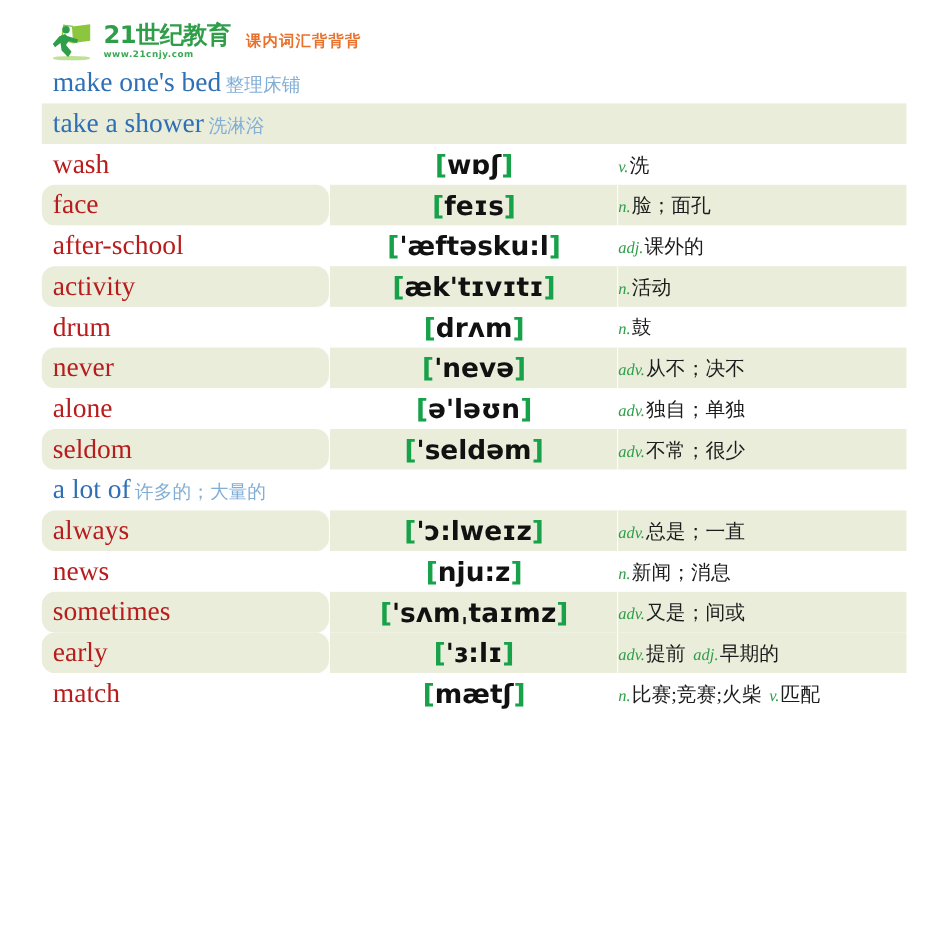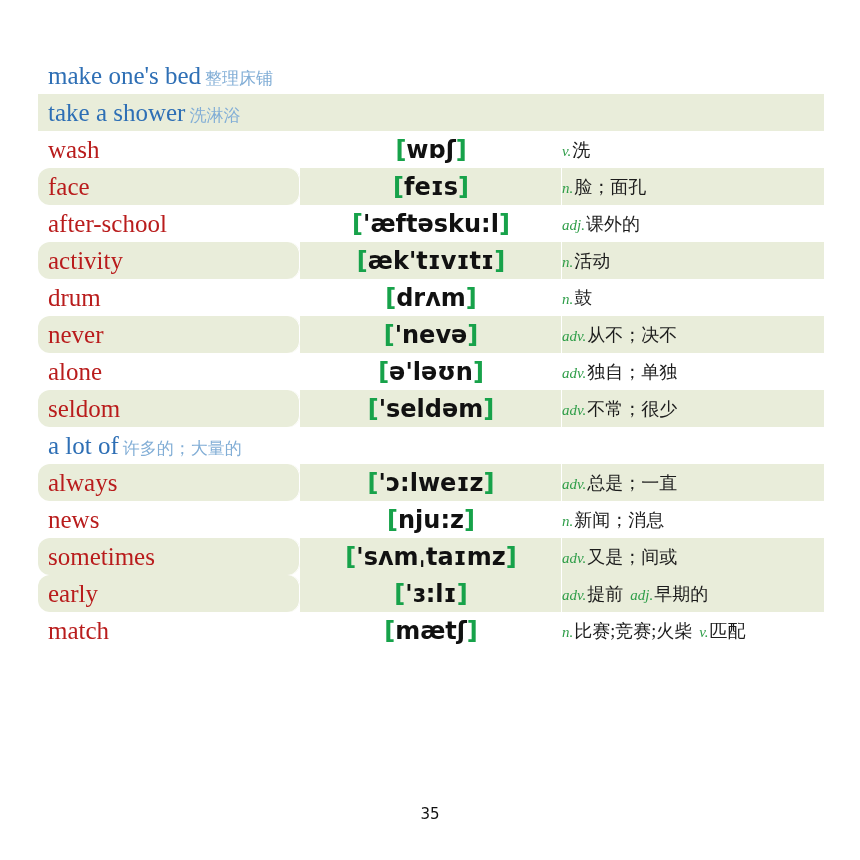--- a/index.html
+++ b/index.html
@@ -157,20 +157,37 @@
     font-family: "DejaVu Sans", sans-serif;
     font-size: 15px;
     color: #111111;
   }
 </style>
 </head>
 <body>
 
 <div class="page">
 
+  <div class="header">
+    <span class="logo-mark">
+      <svg width="40" height="34" viewBox="0 0 40 34" xmlns="http://www.w3.org/2000/svg">
+        <path d="M20 3 L36 1 L36 16 L21 18 Z" fill="#8cc63f"></path>
+        <path d="M20 3 L21 18 L10 15 L12 2 Z" fill="#ffffff" stroke="#8cc63f" stroke-width="1.2"></path>
+        <circle cx="14" cy="6" r="3.4" fill="#2f9e49"></circle>
+        <path d="M13 10 L18 14 L14 20 L19 26 L16 31 L10 25 L9 18 L4 22 L2 19 L8 12 Z" fill="#2f9e49"></path>
+        <path d="M16 12 L25 15 L24 18 L14 16 Z" fill="#2f9e49"></path>
+        <ellipse cx="19" cy="32" rx="17" ry="2.2" fill="#8cc63f" opacity="0.55"></ellipse>
+      </svg>
+    </span>
+    <span class="logo-text">
+      <span class="logo-main">21世纪教育</span>
+      <span class="logo-url">www.21cnjy.com</span>
+    </span>
+    <span class="logo-tagline">课内词汇背背背</span>
+  </div>
 
   <table class="vocab-table">
     <tbody>
         <tr class="row-white">
           <td class="phrase-cell" colspan="3"><span class="phrase-en">make one's bed</span><span class="phrase-cn">整理床铺</span></td>
         </tr>
         <tr class="row-green">
           <td class="phrase-cell" colspan="3"><span class="phrase-en">take a shower</span><span class="phrase-cn">洗淋浴</span></td>
         </tr>
         <tr class="row-white">
@@ -237,15 +254,14 @@
           <td class="col-def"><span class="def"><span class="sense"><span class="pos">adv.</span><span>提前</span></span><span class="sense"><span class="pos">adj.</span><span>早期的</span></span></span></td>
         </tr>
         <tr class="row-white">
           <td class="col-word"><span class="word">match</span></td>
           <td class="col-ipa"><span class="ipa"><span class="bracket">[</span><span>mætʃ</span><span class="bracket">]</span></span></td>
           <td class="col-def"><span class="def"><span class="sense"><span class="pos">n.</span><span>比赛;竞赛;火柴</span></span><span class="sense"><span class="pos">v.</span><span>匹配</span></span></span></td>
         </tr>
       </tbody>
   </table>
 
-  <div class="page-number">35</div>
 
 </div>
 
 </body></html>

